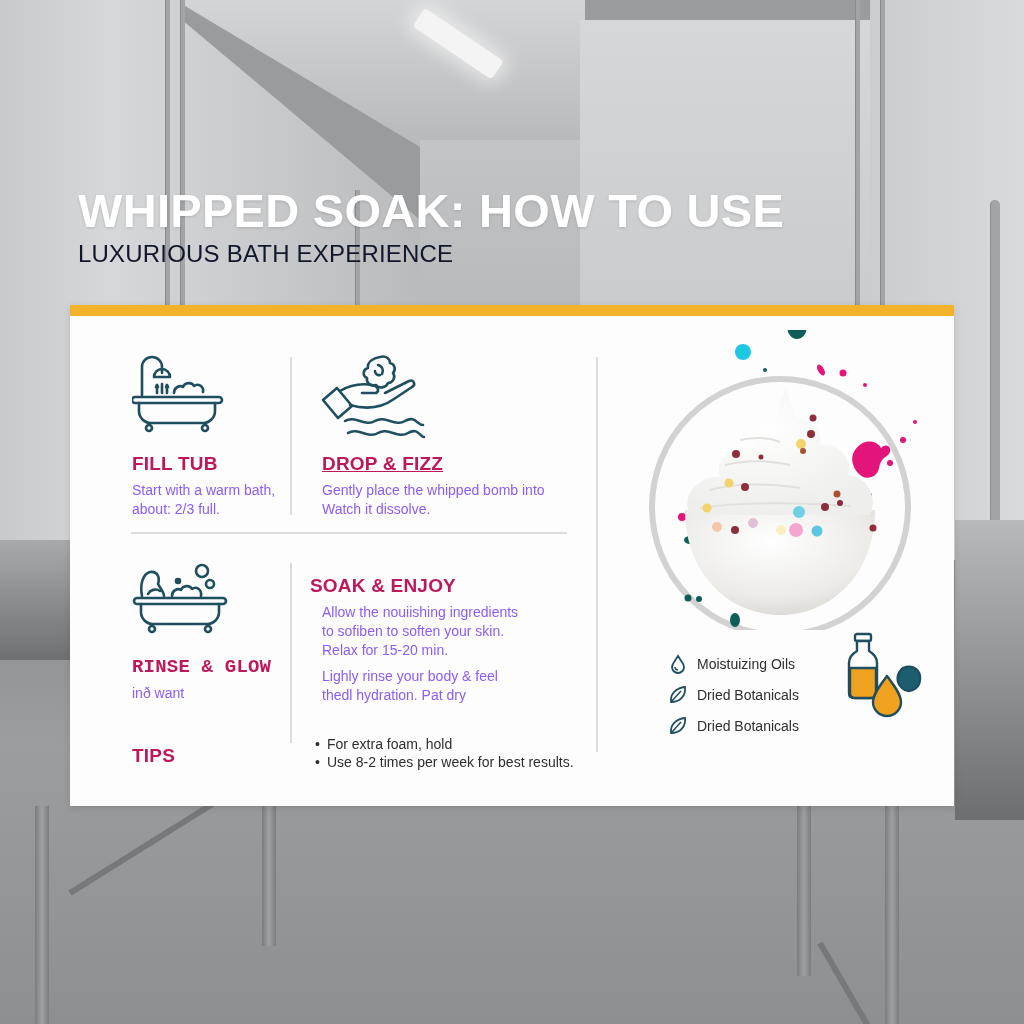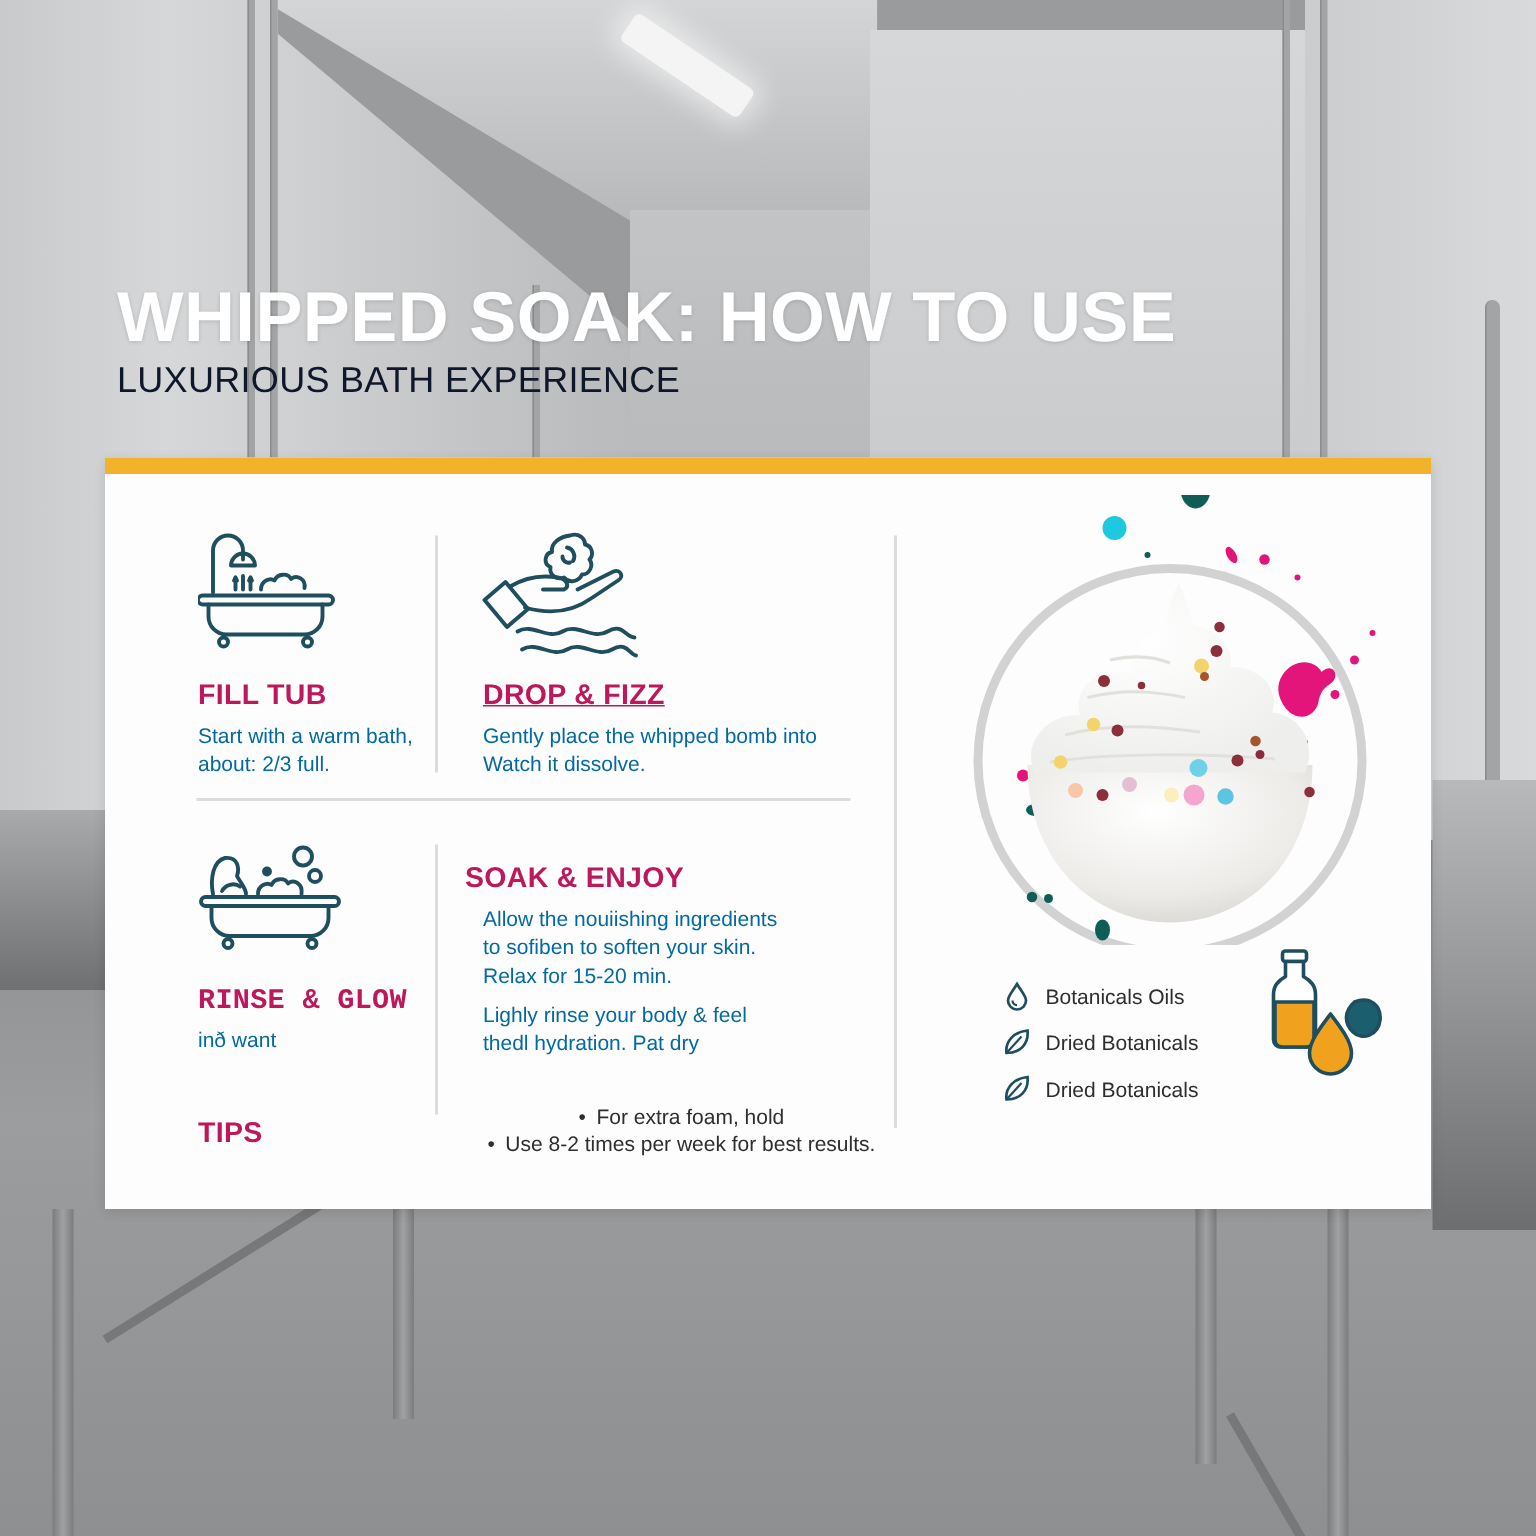--- a/index.html
+++ b/index.html
@@ -61,21 +61,21 @@
   .divider-h { position: absolute; height: 2px; background: #dcdcdc; }
 
   .step { position: absolute; }
   .step-icon { position: absolute; }
   .step-title {
     position: absolute; font-size: 19px; font-weight: 700; color: #be185d; white-space: nowrap;
     letter-spacing: 0.2px;
     text-align: right;
   }
   .step-text {
-    position: absolute; font-size: 14px; color: #0369a1; line-height: 19px; white-space: nowrap;
+    position: absolute; font-size: 14px; color: #8b5cf6; line-height: 19px; white-space: nowrap;
   }
   .tips-list { position: absolute; list-style: none; font-size: 14px; color: #2e2e2e; line-height: 18px; }
   .tips-list li { white-space: nowrap; }
   .tips-list li::before { content: "•"; margin-right: 7px; }
 
   
   .product { position: absolute; left: 545px; top: 25px; width: 330px; height: 300px; }
   .ingredients { position: absolute; left: 597px; top: 343px; list-style: none; }
   .ingredient { display: flex; align-items: center; height: 31px; }
   .ingredient .ico { width: 22px; height: 22px; margin-right: 8px; display: inline-flex; align-items: center; justify-content: center; }
@@ -190,21 +190,21 @@
       <div>to sofiben to soften your skin.</div>
       <div>Relax for 15-20 min.</div>
     </div>
     <div class="step-text" style="left:252px;top:362px;">
       <div>Lighly rinse your body &amp; feel</div>
       <div>thedl hydration. Pat dry</div>
     </div>
   </div>
 
   <div class="step-title" style="left:62px;top:440px;">TIPS</div>
-  <ul class="tips-list" style="left:255px;top:430px;text-align:center;">
+  <ul class="tips-list" style="left:245px;top:430px;">
     <li>For extra foam, hold</li>
     <li>Use 8-2 times per week for best results.</li>
   </ul>
 
   <svg class="product" viewBox="0 0 330 300">
     <defs>
       <radialGradient id="bowlG" cx="45%" cy="30%" r="75%">
         <stop offset="0%" stop-color="#ffffff"></stop>
         <stop offset="70%" stop-color="#ecebe8"></stop>
         <stop offset="100%" stop-color="#d8d7d3"></stop>
@@ -275,21 +275,21 @@
   </svg>
 
   <ul class="ingredients">
     <li class="ingredient">
       <span class="ico">
         <svg width="16" height="20" viewBox="0 0 16 20">
             <path d="M8 2 C5 7 2 10 2 13 a6 6 0 0 0 12 0 c0 -3 -3 -6 -6 -11z" fill="none" stroke="#1f4e5f" stroke-width="1.8"></path>
             <path d="M5 13 a3 3 0 0 0 3 3" fill="none" stroke="#1f4e5f" stroke-width="1.5"></path>
           </svg>
       </span>
-      <span class="lbl">Botanicals Oils</span>
+      <span class="lbl">Moistuizing Oils</span>
     </li>
     <li class="ingredient">
       <span class="ico">
         <svg width="20" height="20" viewBox="0 0 20 20">
             <path d="M3 17 C2 9 8 3 17 2 C18 11 12 17 3 17z" fill="none" stroke="#1f4e5f" stroke-width="1.8"></path>
             <path d="M3 17 L13 6" stroke="#1f4e5f" stroke-width="1.5"></path>
           </svg>
       </span>
       <span class="lbl">Dried Botanicals</span>
     </li>

